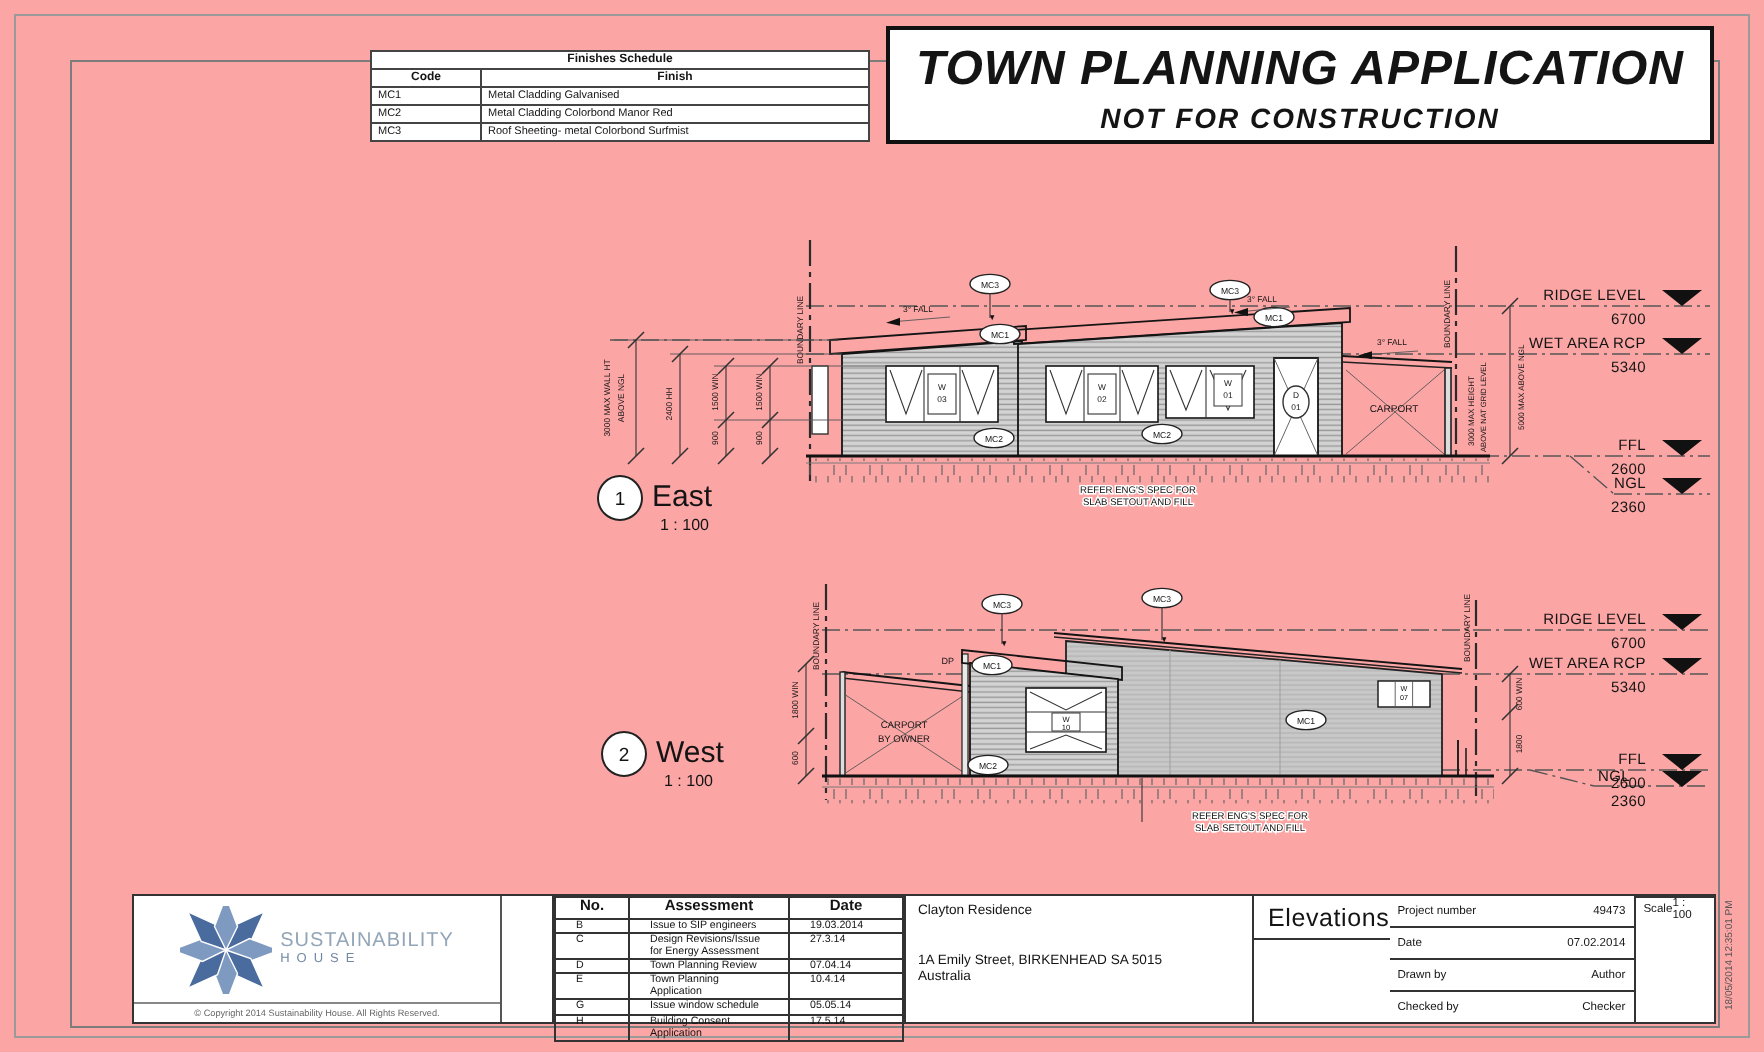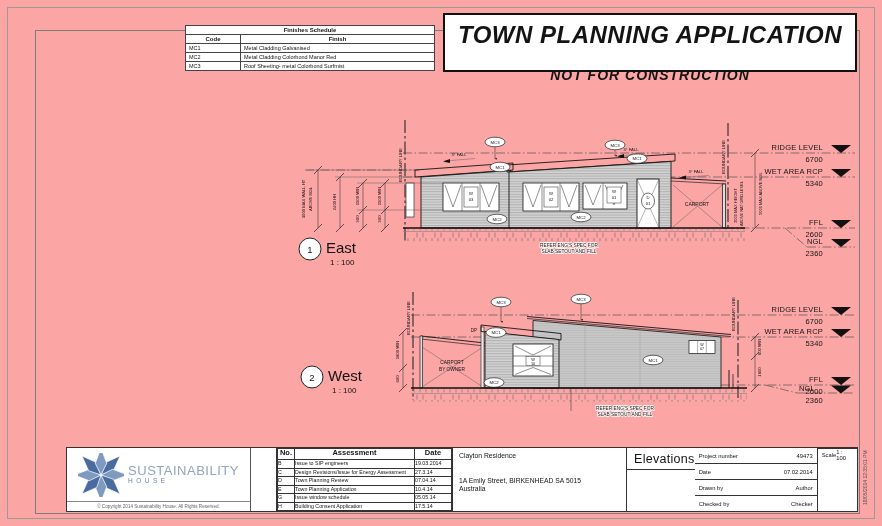--- a/index.html
+++ b/index.html
@@ -13,21 +13,21 @@
   .fin{width:100%;border-collapse:collapse;font-size:5.5px;}
   .fin td,.fin th{border:1px solid #444;padding:0 3px;height:8px;line-height:8px;text-align:left;}
   .fin .tt{text-align:center;font-weight:bold;font-size:6px;}
   .fin th{font-weight:bold;text-align:center;font-size:6px;}
   .fin .c1{width:48px;}
 
   
   .stamp{position:absolute;left:443px;top:13px;width:414px;height:59px;border:2px solid #111;
          background:#fff;text-align:center;box-sizing:border-box;}
   .stamp .t1{font-size:24px;font-weight:bold;font-style:italic;letter-spacing:.5px;margin-top:6px;}
-  .stamp .t2{font-size:14px;font-weight:bold;font-style:italic;letter-spacing:1px;margin-top:18px;}
+  .stamp .t2{font-size:14px;font-weight:bold;font-style:italic;letter-spacing:1px;margin-top:2px;}
 
   .elev{position:absolute;}
   svg text{font-family:"Liberation Sans",sans-serif;fill:#141414;}
   .dd{stroke:#555;stroke-width:.7;fill:none;stroke-dasharray:9 2.5 1.5 2.5;}
   .dd2{stroke:#2a2a2a;stroke-width:1.1;fill:none;stroke-dasharray:13 3 2.5 3;}
   .s9{stroke:#141414;stroke-width:.9;fill:none;}
   .s7{stroke:#222;stroke-width:.7;fill:none;}
   .s6{stroke:#333;stroke-width:.55;fill:none;}
   .s4{stroke:#555;stroke-width:.45;fill:none;}
   .gnd{stroke:#111;stroke-width:1.5;fill:none;}
@@ -40,26 +40,26 @@
   .note{font-size:4.8px;text-anchor:middle;paint-order:stroke;stroke:#fff;stroke-width:1.4px;}
 
   
   .tb{position:absolute;left:66px;top:447px;width:792px;height:65px;display:flex;background:#fff;}
   .tb .box{border:1px solid #333;box-sizing:border-box;margin-left:-1px;height:65px;background:#fff;}
   .tb .box:first-child{margin-left:0;}
   .logo-box{width:211px;display:flex;}
   .logo-left{width:184px;border-right:1px solid #555;display:flex;flex-direction:column;box-sizing:border-box;}
   .logo-main{flex:1;display:flex;align-items:center;justify-content:center;gap:4px;}
   .brand{display:flex;flex-direction:column;line-height:1;}
-  .brand .b1{font-size:13px;letter-spacing:.5px;color:#93a5b8;}
+  .brand .b1{font-size:10px;letter-spacing:.5px;color:#93a5b8;}
   .brand .b2{font-size:6.5px;letter-spacing:3.5px;color:#7388a3;margin-top:1px;}
   .copy{border-top:1px solid #888;font-size:4.6px;color:#666;text-align:center;padding:2px 0 2px 0;}
   .rev-box{width:177px;}
   .rev{width:100%;height:100%;border-collapse:collapse;font-size:5.3px;}
-  .rev td,.rev th{border:1px solid #333;padding:0 0;vertical-align:top;line-height:1.15;text-align:left;margin-left:33px;}
+  .rev td,.rev th{border:1px solid #333;padding:0 10px;vertical-align:top;line-height:1.15;text-align:left;margin-left:33px;}
   .rev th{font-size:7.5px;font-weight:bold;text-align:center;height:10px;}
   .rev .cn{width:16px;}
   .rev .cd{width:36px;}
   .client-box{width:175px;padding:4px 6px;box-sizing:border-box;font-size:6.8px;}
   .client-box .addr{margin-top:18px;line-height:1.25;}
   .info-box{flex:1;display:flex;flex-direction:row;}
   .tb-title{height:21px;border-bottom:1px solid #333;font-size:12.5px;letter-spacing:.3px;
             display:flex;align-items:center;padding-left:7px;}
   .tb-grid{flex:1;display:flex;}
   .tb-left{width:122px;border-right:1px solid #333;display:flex;flex-direction:column;}

